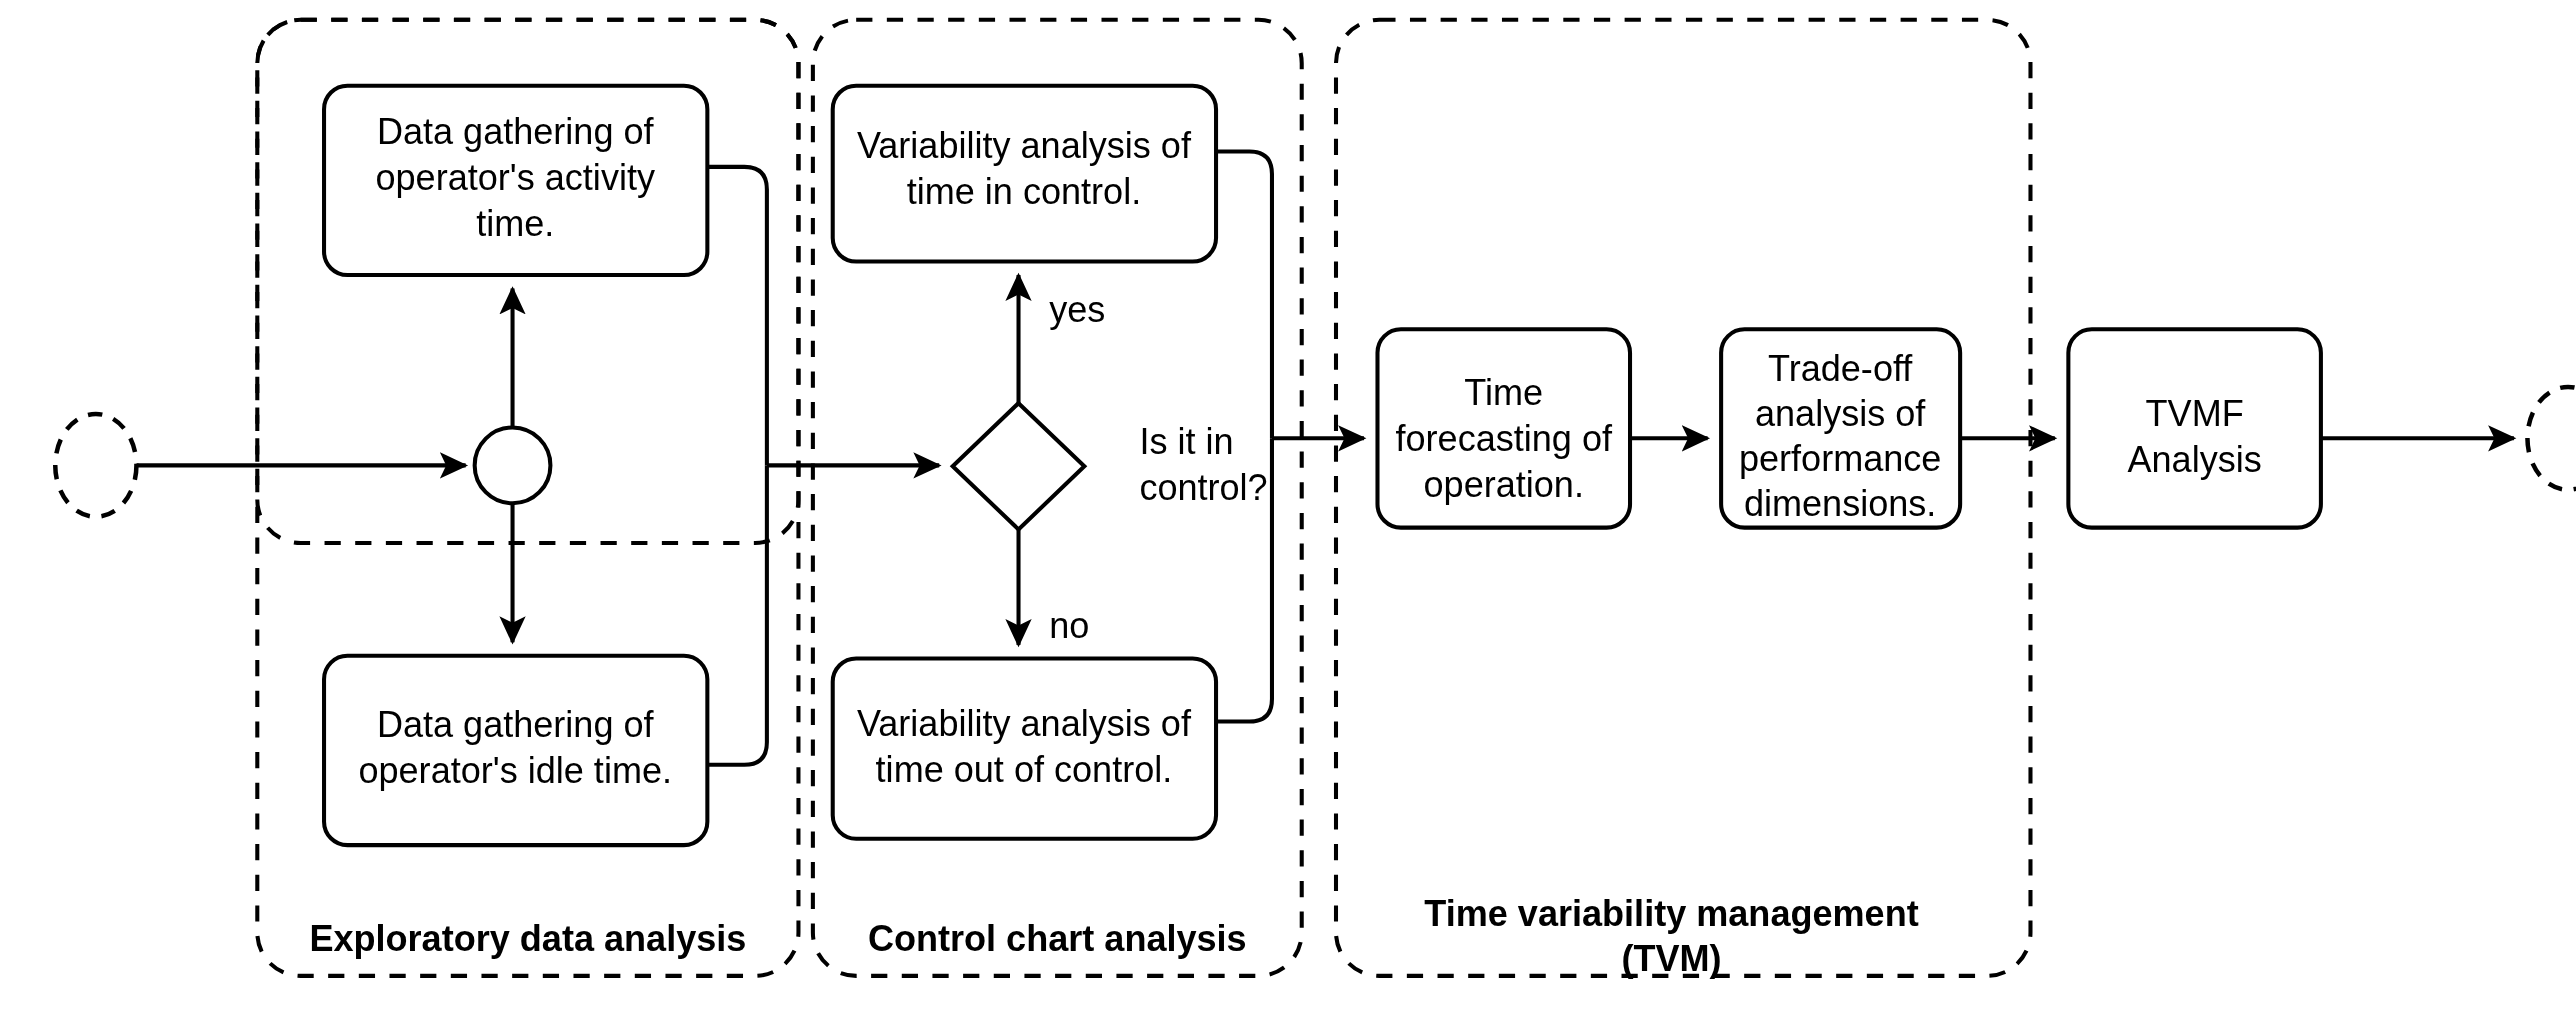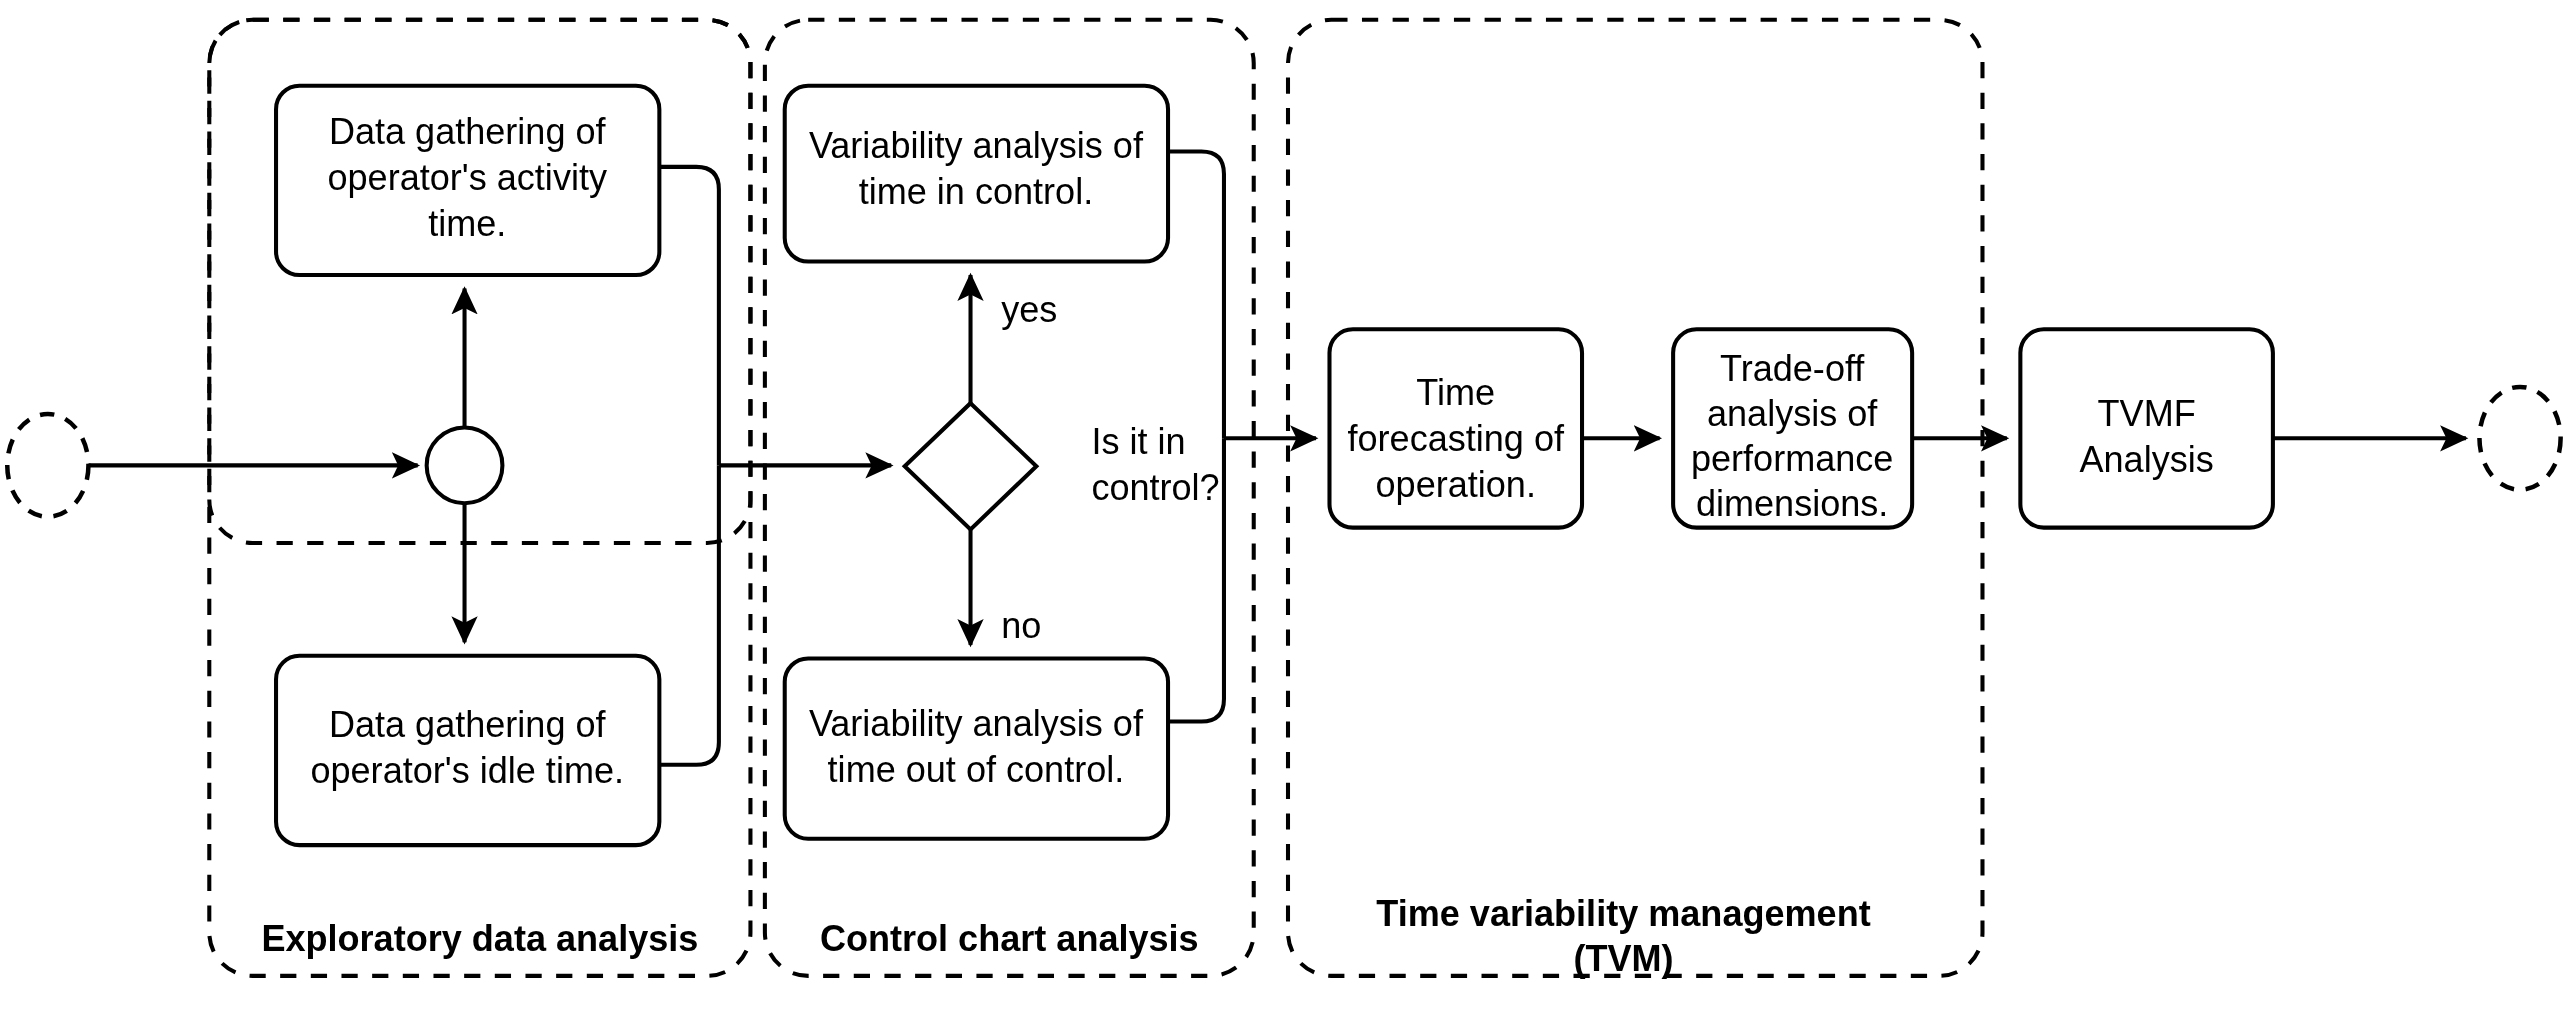--- a/index.html
+++ b/index.html
@@ -10,20 +10,21 @@
   body {
     width: 2576px;
     height: 1030px;
     font-family: "Liberation Sans", sans-serif;
     overflow: hidden;
   }
   #diagram-root {
     position: relative;
     width: 2304px;
     height: 1030px;
+    padding-left: 48px;
   }
   svg#flowchart {
     display: block;
     width: 2576px;
     height: 1030px;
   }
   .node-shape {
     fill: #ffffff;
     stroke: #000000;
     stroke-width: 4.5;

